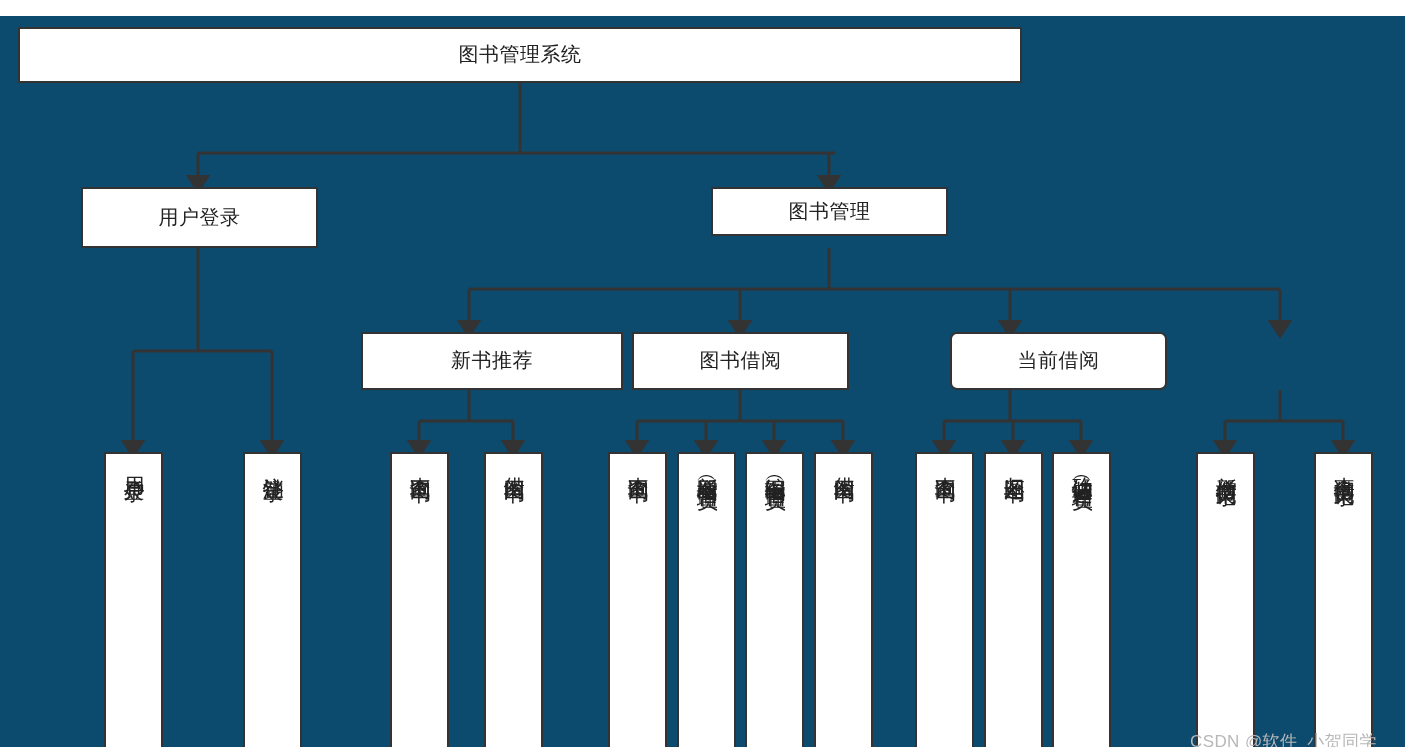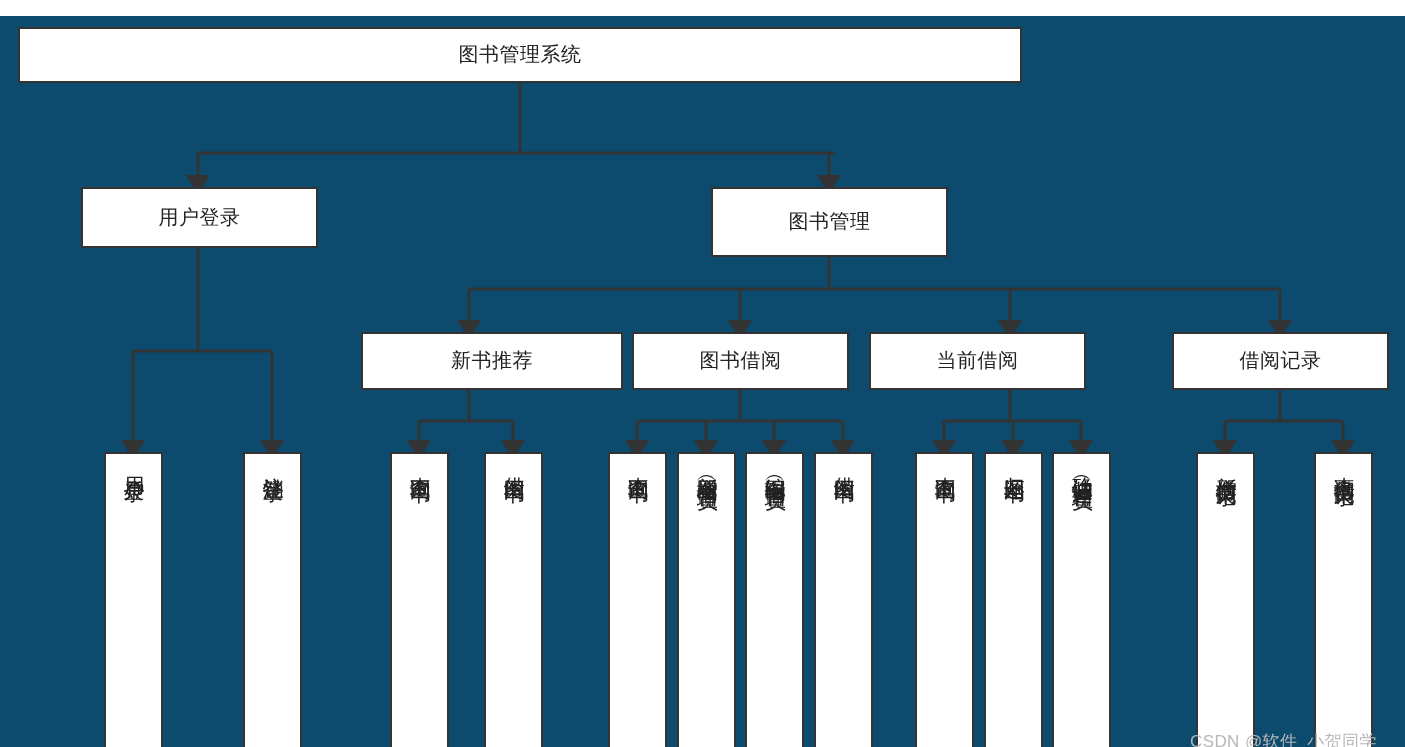--- a/index.html
+++ b/index.html
@@ -127,39 +127,36 @@
   </svg>
 
   <div class="node horizontal" style="left:18px; top:11px; width:1004px; height:56px;">
     <span class="node-label">图书管理系统</span>
   </div>
 
   <div class="node horizontal" style="left:81px; top:171px; width:237px; height:61px;">
     <span class="node-label">用户登录</span>
   </div>
 
-  <div class="node horizontal" style="left:711px; top:171px; width:237px; height:70px;">
+  <div class="node horizontal" style="left:711px; top:171px; width:237px; height:49px;">
     <span class="node-label">图书管理</span>
   </div>
 
   <div class="node horizontal" style="left:361px; top:316px; width:262px; height:58px;">
     <span class="node-label">新书推荐</span>
   </div>
 
   <div class="node horizontal" style="left:632px; top:316px; width:217px; height:58px;">
     <span class="node-label">图书借阅</span>
   </div>
 
-  <div class="node horizontal" style="left:869px; top:316px; width:217px; height:58px;">
+  <div class="node horizontal" style="left:950px; top:316px; width:217px; height:58px;border-radius:7px;">
     <span class="node-label">当前借阅</span>
   </div>
 
-  <div class="node horizontal" style="left:1172px; top:316px; width:217px; height:58px;">
-    <span class="node-label">借阅记录</span>
-  </div>
 
   <div class="node vertical" style="left:104px; top:436px; width:59px; height:297px;">
     <span class="node-label">用户登录</span>
   </div>
 
   <div class="node vertical" style="left:243px; top:436px; width:59px; height:297px;">
     <span class="node-label">注销登录</span>
   </div>
 
   <div class="node vertical" style="left:390px; top:436px; width:59px; height:297px;">

